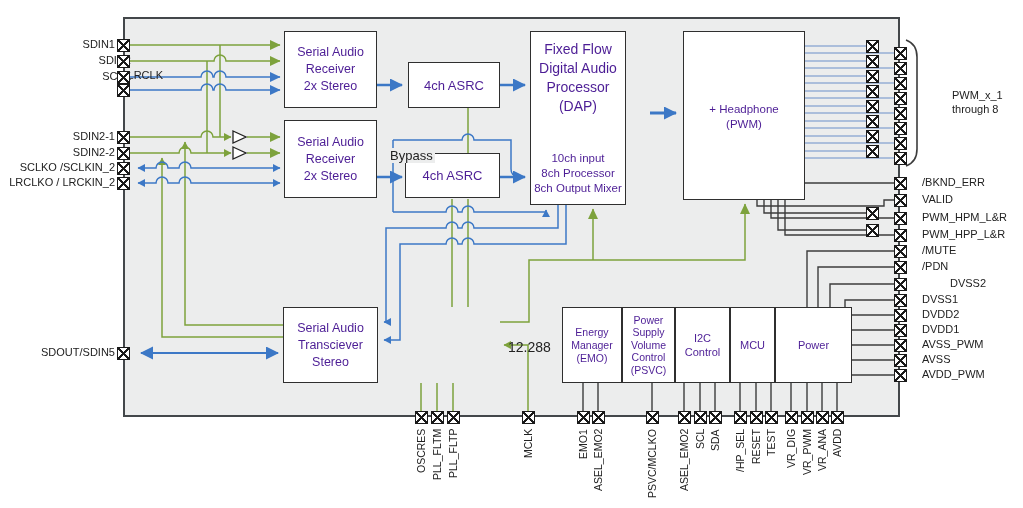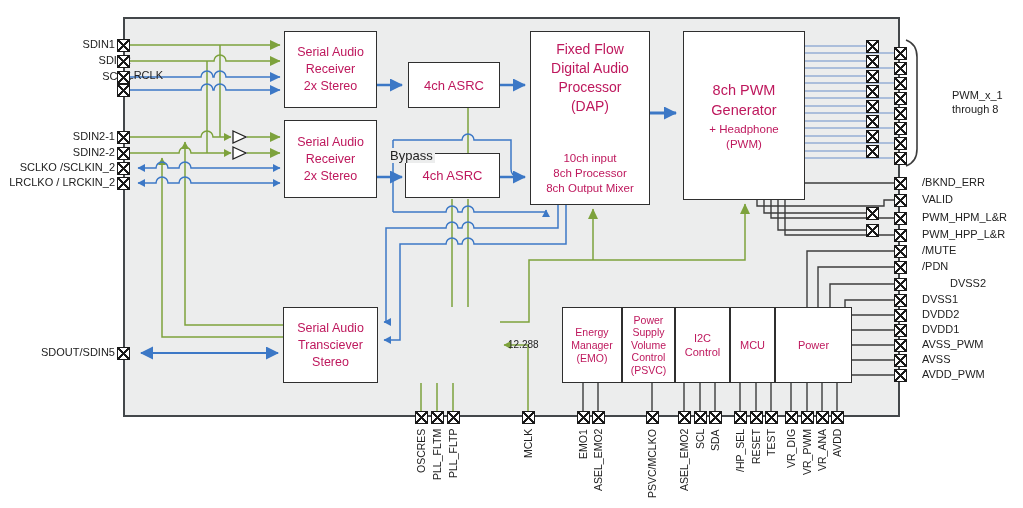--- a/index.html
+++ b/index.html
@@ -6,42 +6,42 @@
     --green:#7DA23C; --blue:#3C78C6; --pwmblue:#6B8FC9; --wire:#3c3c3c;
     --chipbg:#ECEDED; --bborder:#2f2f2f; --canvas:#ffffff;
   }
   html,body{margin:0;padding:0;background:#fff;}
   body{font-family:"Liberation Sans", sans-serif;}
   #canvas{position:relative;width:1023px;height:508px;background:var(--canvas);overflow:hidden;}
   .chip{position:absolute;left:123px;top:17px;width:777px;height:400px;background:var(--chipbg);
         border:2px solid #43474a;box-sizing:border-box;z-index:1;}
   .block{position:absolute;background:#fff;border:1.4px solid var(--bborder);box-sizing:border-box;
          display:flex;align-items:center;justify-content:center;flex-direction:column;
-         text-align:center;color:#be185d;z-index:2;}
+         text-align:center;color:#4c1d95;z-index:2;}
   .block span{white-space:pre-line;display:block;}
   #wires{position:absolute;left:0;top:0;width:1023px;height:508px;z-index:3;pointer-events:none;}
   .w{fill:none;stroke-width:1.5px;}
   .wg{stroke:var(--green);}
   .wb{stroke:var(--blue);}
   .wk{stroke:var(--wire);stroke-width:1.4px;}
   .wpt{stroke:var(--pwmblue);stroke-width:1.2px;}
   .sw2{stroke-width:2px;} .sw25{stroke-width:2.5px;} .sw3{stroke-width:3px;}
   .mg{fill:var(--green);} .mb{fill:var(--blue);}
   .buf{fill:#ffffff;stroke:#222;stroke-width:1.3px;}
   .pinbox{position:absolute;width:11px;height:11px;background-color:#fff;border:1.2px solid #1a1a1a;z-index:5;
     background-image:linear-gradient(45deg, transparent 43%, #1a1a1a 43%, #1a1a1a 57%, transparent 57%),
                      linear-gradient(135deg, transparent 43%, #1a1a1a 43%, #1a1a1a 57%, transparent 57%);}
   .plabel{position:absolute;font-size:11px;color:#222;z-index:4;line-height:15px;white-space:nowrap;}
   .pl-left{left:0;width:115px;text-align:right;}
   .pl-right{left:922px;width:100px;text-align:left;}
   .pl-bottom{width:16px;height:80px;font-size:10.5px;writing-mode:vertical-rl;transform:rotate(180deg);
              text-align:right;white-space:nowrap;line-height:16px;}
   .anno{position:absolute;z-index:4;color:#222;}
   .anno-bypass{left:388px;top:148px;font-size:13px;background:var(--chipbg);padding:0 2px;}
-  .anno-freq{left:508px;top:339px;font-size:10px;}
+  .anno-freq{left:508px;top:339px;font-size:14px;}
   .anno-bracket{left:952px;top:88px;font-size:11px;line-height:14px;white-space:pre-line;}
 </style>
 </head>
 <body>
 
 <div id="canvas">
 
   <div class="chip"></div>
 
   <div class="block" style="left:284px;top:31px;width:93px;height:77px;font-size:12.5px;line-height:17px;">
@@ -53,32 +53,30 @@
     <span>4ch ASRC</span>
   </div>
   <div class="block" style="left:284px;top:120px;width:93px;height:78px;font-size:12.5px;line-height:17px;">
     <span>Serial Audio
 Receiver
 2x Stereo</span>
   </div>
   <div class="block" style="left:405px;top:153px;width:95px;height:45px;font-size:13px;">
     <span>4ch ASRC</span>
   </div>
-  <div class="block" style="left:530px;top:31px;width:120px;height:174px;justify-content:space-between;padding:8px 1px;">
+  <div class="block" style="left:530px;top:31px;width:96px;height:174px;justify-content:space-between;padding:8px 1px;">
     <span style="font-size:14px;line-height:19px;">Fixed Flow
 Digital Audio
 Processor
 (DAP)</span>
     <span style="font-size:11.5px;line-height:15px;">10ch input
 8ch Processor
 8ch Output Mixer</span>
   </div>
   <div class="block" style="left:683px;top:31px;width:122px;height:169px;">
-    <span style="font-size:14.5px;line-height:20px;">8ch PWM
-Generator</span>
     <span style="font-size:11.5px;line-height:15px;margin-top:2px;">+ Headphone
 (PWM)</span>
   </div>
   <div class="block" style="left:283px;top:307px;width:95px;height:76px;font-size:12.5px;line-height:17px;">
     <span>Serial Audio
 Transciever
 Stereo</span>
   </div>
   <div class="block" style="left:562px;top:307px;width:60px;height:76px;font-size:10.5px;line-height:13px;">
     <span>Energy

